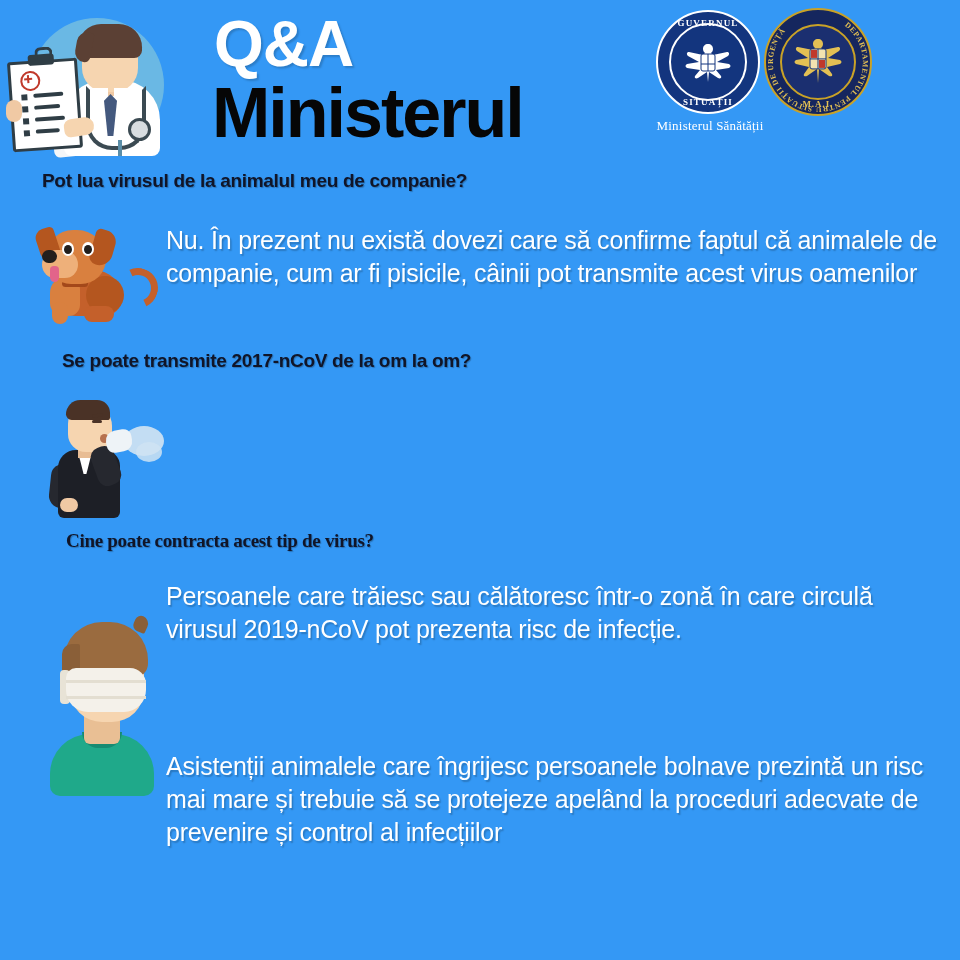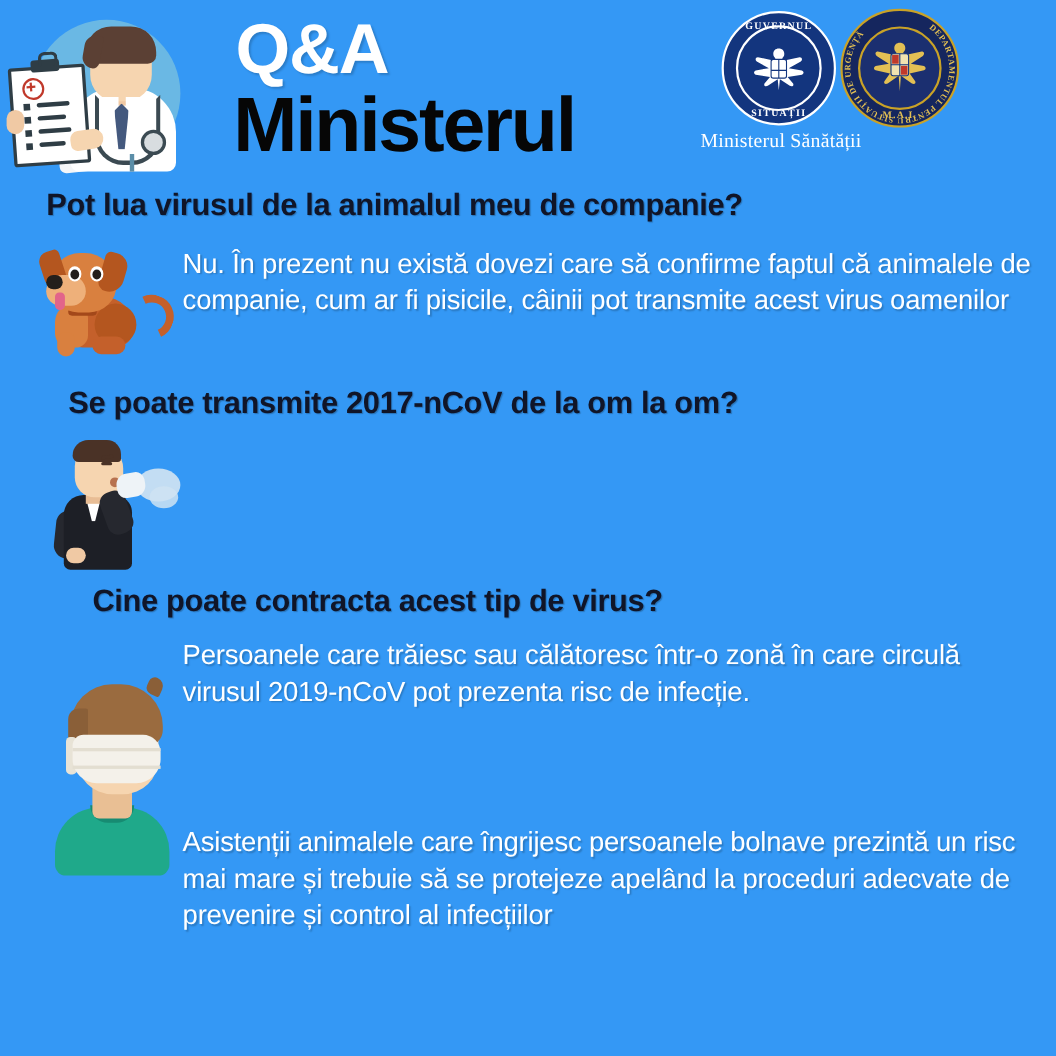--- a/index.html
+++ b/index.html
@@ -247,21 +247,21 @@
     left: 50%; top: 50%;
     transform: translate(-50%,-50%);
   }
   .ministry-label {
     position: absolute;
     left: 0; top: 112px;
     width: 148px;
     text-align: center;
     color: #ffffff;
     font-family: "Liberation Serif", serif;
-    font-size: 18px;
+    font-size: 13px;
     letter-spacing: .2px;
   }
   .logo-dsu {
     position: absolute;
     left: 128px; top: 2px;
     width: 108px; height: 108px;
   }
   .dsu-outer {
     position: absolute;
     inset: 0;
@@ -298,21 +298,21 @@
   }
   .dsu-eagle {
     position: absolute;
     left: 50%; top: 50%;
     transform: translate(-50%,-52%);
   }
 
   
   .question {
     position: absolute;
-    font-size: 28px;
+    font-size: 19px;
     font-weight: bold;
     color: #101528;
     letter-spacing: -.3px;
     white-space: nowrap;
     text-shadow: 1px 1px 1px rgba(0,0,0,.25);
   }
   .answer {
     position: absolute;
     color: #ffffff;
     font-size: 25px;
@@ -765,17 +765,17 @@
     <div class="m-head"></div>
     <div class="m-hair"></div>
     <div class="m-hair-side"></div>
     <div class="m-tuft"></div>
     <div class="m-strap"></div>
     <div class="m-mask"></div>
     <div class="m-mask-band"></div>
     <div class="m-mask-band2"></div>
   </div>
 
-  <div class="question" style="left:84px; top:530px;">Cine poate contracta acest tip de virus?</div>
+  <div class="question" style="left:66px; top:530px;font-family:Liberation Serif, serif;">Cine poate contracta acest tip de virus?</div>
   <div class="answer" style="left:166px; top:580px; width:772px;">Persoanele care trăiesc sau călătoresc într-o zonă în care circulă virusul 2019-nCoV pot prezenta risc de infecție.</div>
   <div class="answer" style="left:166px; top:750px; width:782px;">Asistenții animalele care îngrijesc persoanele bolnave prezintă un risc mai mare și trebuie să se protejeze apelând la proceduri adecvate de prevenire și control al infecțiilor</div>
 
 </div>
 
 </body></html>

